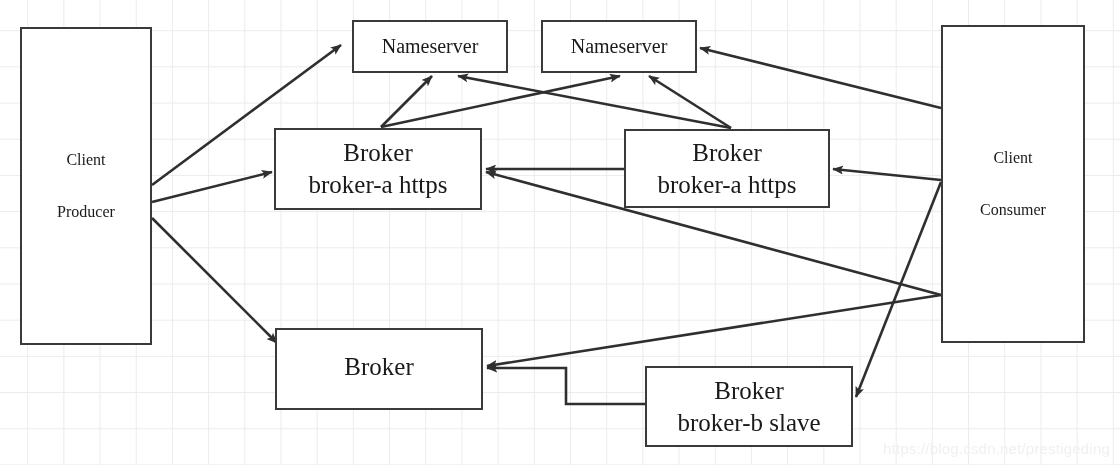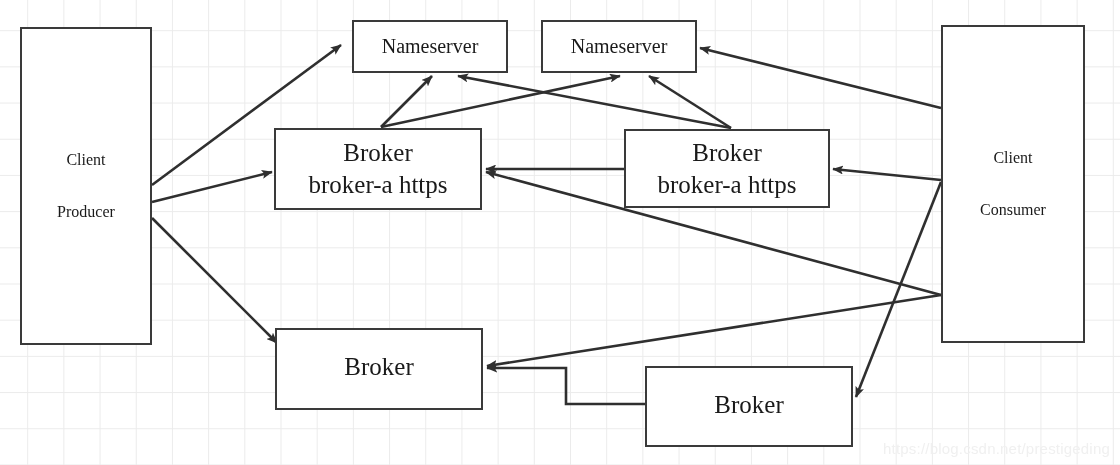--- a/index.html
+++ b/index.html
@@ -122,18 +122,19 @@
       </div>
       <div class="node client" style="left: 941px; top: 25px; width: 144px; height: 318px; border-color: rgb(58, 58, 58);">
         <span class="line1">Client</span>
         <span class="line2">Consumer</span>
       </div>
       <div class="node broker" style="left: 275px; top: 328px; width: 208px; height: 82px; border-color: rgb(58, 58, 58);">
         <span class="line1">Broker</span>
       </div>
       <div class="node broker" style="left: 645px; top: 366px; width: 208px; height: 81px; border-color: rgb(58, 58, 58);">
         <span class="line1">Broker</span>
+        <span class="line2">broker-b slave</span>
       </div>
     </div>
 
   <div id="watermark">https://blog.csdn.net/prestigeding</div>
 
 </div>
 
 </body></html>

